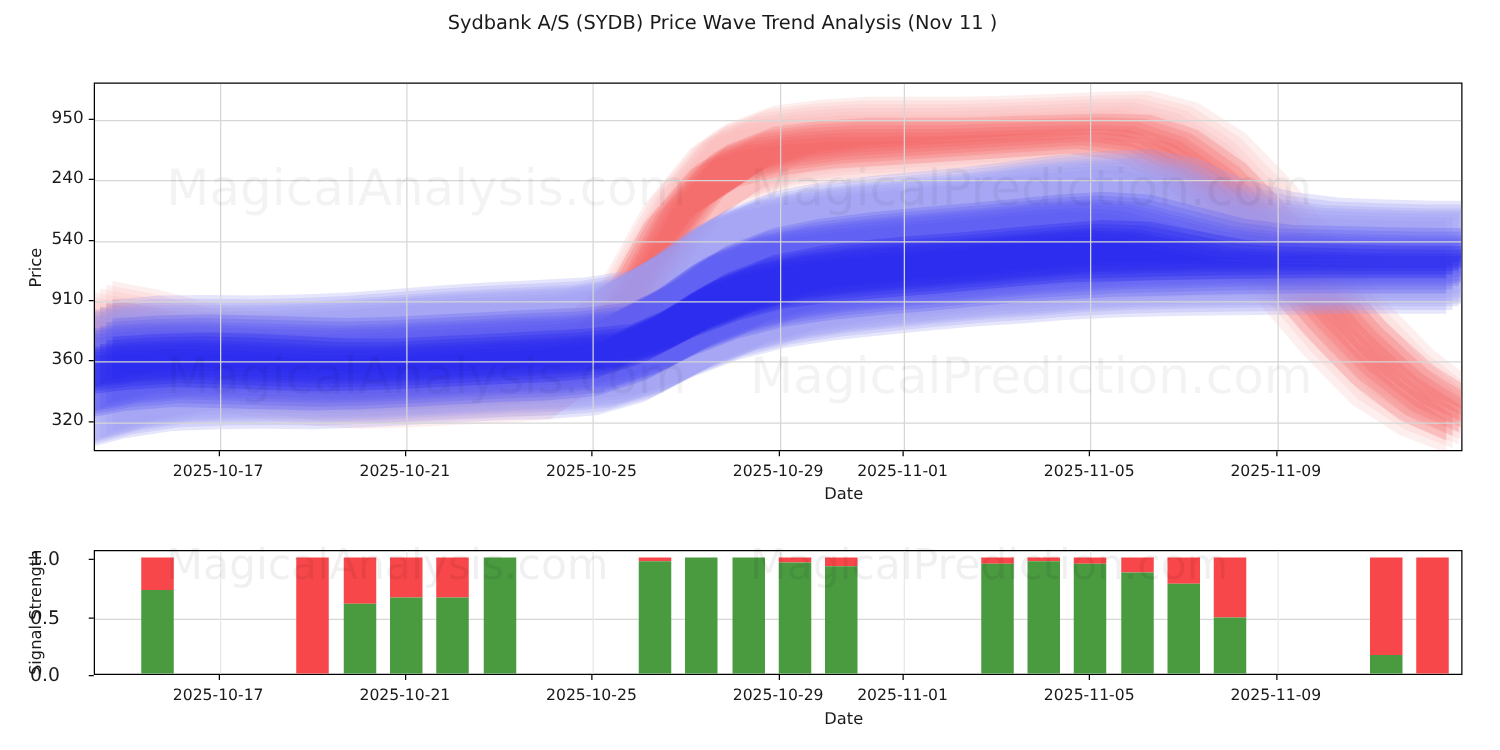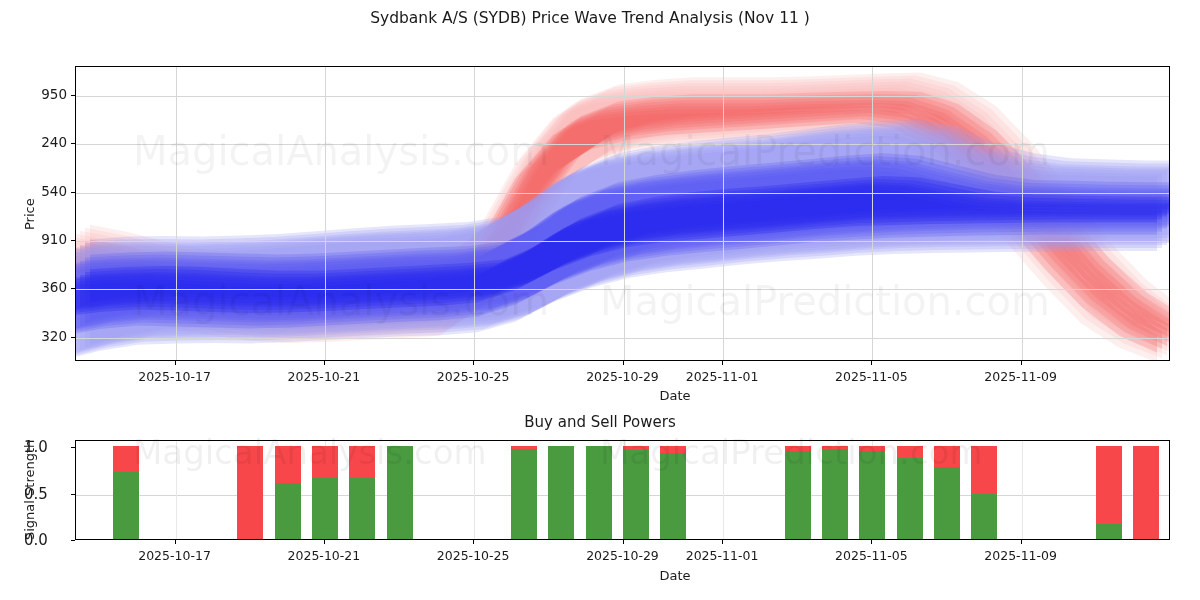--- a/index.html
+++ b/index.html
@@ -5,21 +5,21 @@
   * { box-sizing: border-box; }
   html, body {
     margin: 0; padding: 0;
     width: 1200px; height: 600px;
     background: #ffffff;
     font-family: "DejaVu Sans", "Liberation Sans", sans-serif;
     overflow: hidden;
   }
   #root { position: relative; width: 1200px; height: 600px; background:#fff; }
 
-  .title-block { position:absolute; left:16px; top:8px; width:1148px; text-align:center; }
+  .title-block { position:absolute; left:4px; top:8px; width:1148px; text-align:center; }
   .title-line1 { font-size: 15.5px; color:#1a1a1a; line-height:20px; }
   .title-line2 { font-size: 14.5px; color:#1a1a1a; line-height:20px; font-weight:600; }
 
   
   .plot-frame {
     position:absolute; border:1.1px solid #000; background:#fff; overflow:hidden;
   }
   #plot-top   { left:75px; top:66px;  width:1095px; height:295px; }
   #plot-bottom{ left:75px; top:440px; width:1095px; height:100px; }
 
@@ -112,21 +112,20 @@
       <div class="gridline-v" style="left: 647.035px;"></div>
       <div class="gridline-v" style="left: 796.393px;"></div>
       <div class="gridline-v" style="left: 945.642px;"></div>
     </div>
 
   <div class="wm" style="left:133px; top:128px;">MagicalAnalysis.com</div>
   <div class="wm" style="left:600px; top:128px;">MagicalPrediction.com</div>
   <div class="wm" style="left:133px; top:278px;">MagicalAnalysis.com</div>
   <div class="wm" style="left:600px; top:278px;">MagicalPrediction.com</div>
 
-  <div class="subplot-title" style="top:413px;">Buy and Sell Powers</div>
 
   <div class="plot-frame" id="plot-bottom">
   <div class="gridline-h" style="top: 53.7037px;"></div>
       <div class="gridline-v" style="left: 99.5355px; background: rgb(232, 232, 232);"></div>
       <div class="gridline-v" style="left: 248.893px; background: rgb(232, 232, 232);"></div>
       <div class="gridline-v" style="left: 398.142px; background: rgb(232, 232, 232);"></div>
       <div class="gridline-v" style="left: 547.5px; background: rgb(232, 232, 232);"></div>
       <div class="gridline-v" style="left: 647.035px; background: rgb(232, 232, 232);"></div>
       <div class="gridline-v" style="left: 796.393px; background: rgb(232, 232, 232);"></div>
       <div class="gridline-v" style="left: 945.642px; background: rgb(232, 232, 232);"></div>

